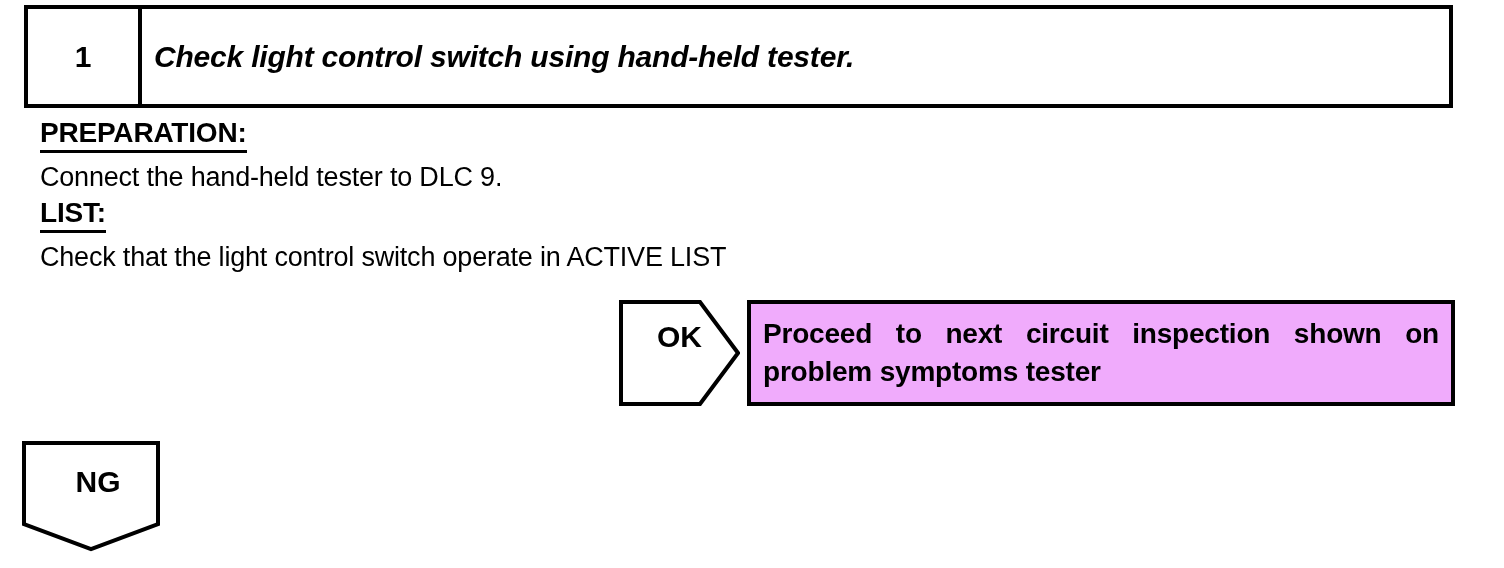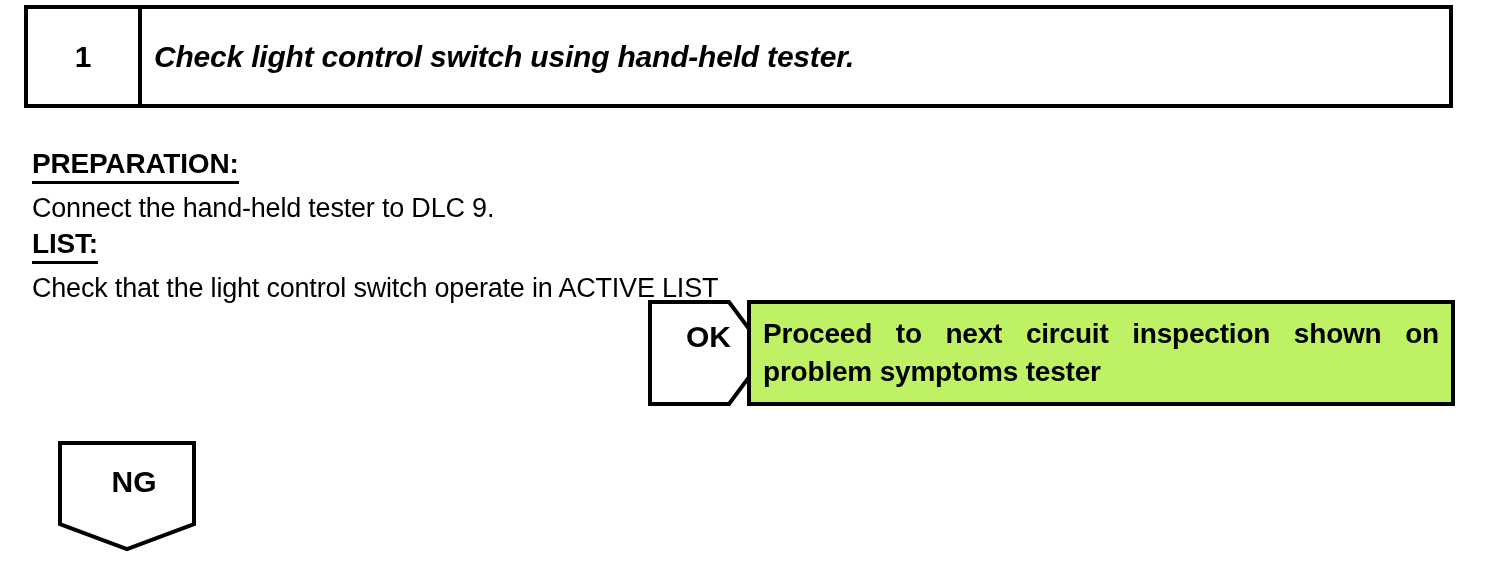--- a/index.html
+++ b/index.html
@@ -39,44 +39,43 @@
     padding-left: 12px;
     font-size: 30px;
     font-weight: bold;
     letter-spacing: -0.2px;
     font-style: italic;
   }
 
   
   .content {
     position: absolute;
-    left: 32px; top: 117px;
+    left: 40px; top: 117px;
     width: 900px;
-    margin-top: 31px;
   }
   .content .row { line-height: 40px; white-space: nowrap; }
   .section-heading {
     display: inline-block;
     font-size: 28px;
     font-weight: bold;
     letter-spacing: -0.2px;
     line-height: 32px;
     border-bottom: 3px solid #000;
     padding-bottom: 1px;
   }
   .body-text {
     font-size: 27px;
     letter-spacing: -0.2px;
   }
 
   
   .ok-connector {
     position: absolute;
     left: 619px; top: 300px;
-    width: 121px; height: 106px; margin-left: 29px;
+    width: 121px; height: 106px;
   }
   .ok-connector svg { display: block; }
   .connector-label {
     position: absolute;
     left: 0; width: 100%;
     text-align: center;
     font-size: 30px;
     font-weight: bold;
     line-height: 39px;
   }
@@ -84,38 +83,38 @@
 
   .ok-action-box {
     position: absolute;
     left: 747px; top: 300px;
     width: 708px; height: 106px;
     border: 4px solid #000;
     display: flex;
     flex-direction: column;
     justify-content: center;
     padding: 0 12px;
-    background: #bef264;
+    background: #f0abfc;
   }
   .action-line {
     font-size: 28px;
     font-weight: bold;
     line-height: 38px;
     letter-spacing: -0.2px;
   }
   .action-line.justified {
     text-align: justify;
     text-align-last: justify;
   }
 
   
   .ng-connector {
     position: absolute;
     left: 22px; top: 441px;
-    width: 152px; height: 111px; margin-left: 36px;
+    width: 152px; height: 111px;
   }
   .ng-connector svg { display: block; }
   .ng-connector .connector-label { top: 21px; }
 </style>
 </head>
 <body>
 
 <div class="page">
 
   <div class="step-header">

